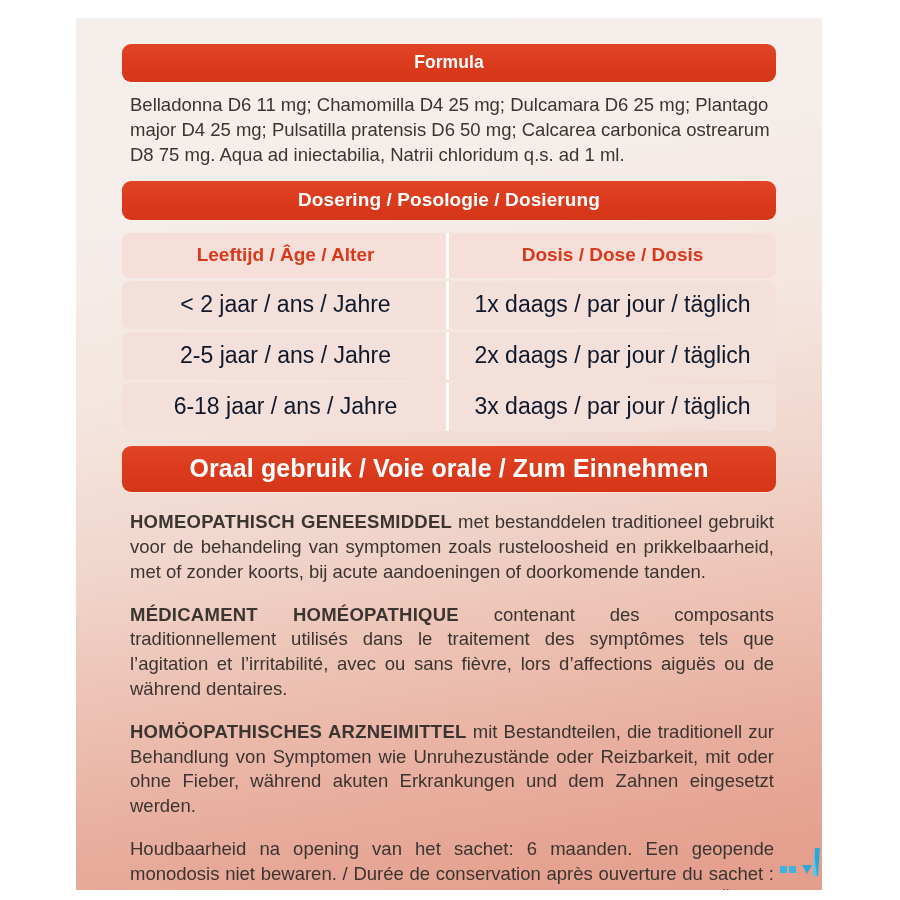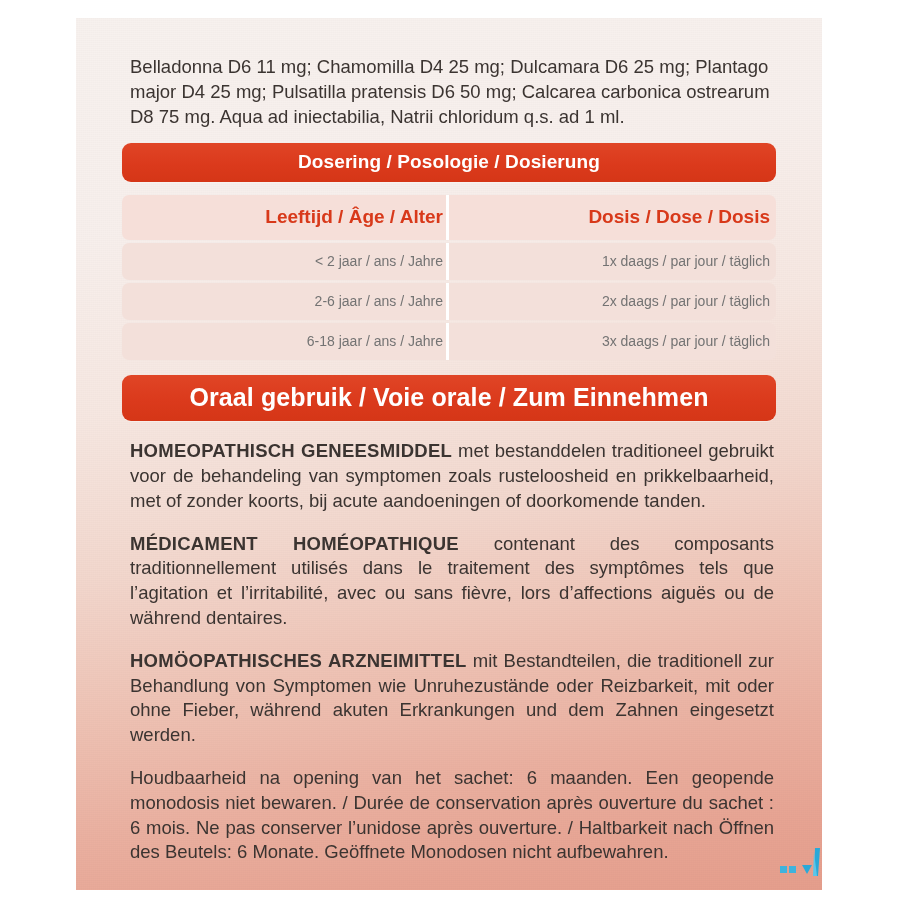--- a/index.html
+++ b/index.html
@@ -83,38 +83,38 @@
   
   .dose-table {
     margin-top: 10px;
     border-collapse: separate;
     border-spacing: 0 3px;
     width: 100%;
     table-layout: fixed;
   }
   .dose-table td {
     padding: 10px 6px 11px 6px;
-    text-align: right;
+    text-align: center;
     vertical-align: middle;
   }
   .dose-table .hdr td {
     background: #f6dfd9;
     color: #d8391a;
     font-weight: bold;
     font-size: 19px;
     padding-top: 11px;
     padding-bottom: 12px;
   }
   .dose-table .hdr td:first-child { border-radius: 7px 0 0 7px; }
   .dose-table .hdr td:last-child  { border-radius: 0 7px 7px 0; margin-left: 19px; }
 
   .dose-table .row td {
     background: #f3e0da;
-    color: #737373;
-    font-size: 14px;
+    color: #0f172a;
+    font-size: 23px;
   }
   .dose-table .row td:first-child { border-radius: 7px 0 0 7px; }
   .dose-table .row td:last-child  { border-radius: 0 7px 7px 0; }
 
   
   .dose-table td.col-left  { box-shadow: inset -3px 0 0 #ffffff; }
 
   
   #corner-logo {
     position: absolute;
@@ -124,37 +124,38 @@
     height: 34px;
     z-index: 5;
   }
 </style>
 </head>
 <body>
 
 <div id="package">
   <div class="inner">
 
+    <div class="banner formula">Formula</div>
 
     <div class="para">Belladonna D6 11 mg; Chamomilla D4 25 mg; Dulcamara D6 25 mg; Plantago major D4 25 mg; Pulsatilla pratensis D6 50 mg; Calcarea carbonica ostrearum D8 75 mg. Aqua ad iniectabilia, Natrii chloridum q.s. ad 1 ml.</div>
 
     <div class="banner dosering">Dosering / Posologie / Dosierung</div>
 
     <table class="dose-table">
       <tbody>
         <tr class="hdr">
           <td class="col-left">Leeftijd / Âge / Alter</td>
           <td>Dosis / Dose / Dosis</td>
         </tr>
         <tr class="row">
           <td class="col-left">&lt; 2 jaar / ans / Jahre</td>
           <td>1x daags / par jour / täglich</td>
         </tr>
         <tr class="row">
-          <td class="col-left">2-6 jaar / ans / Jahre</td>
+          <td class="col-left">2-5 jaar / ans / Jahre</td>
           <td>2x daags / par jour / täglich</td>
         </tr>
         <tr class="row">
           <td class="col-left">6-18 jaar / ans / Jahre</td>
           <td>3x daags / par jour / täglich</td>
         </tr>
       </tbody>
     </table>
 
 

